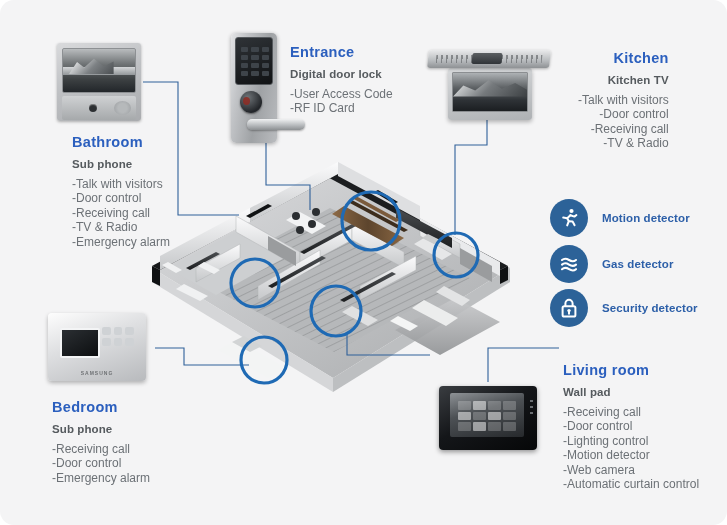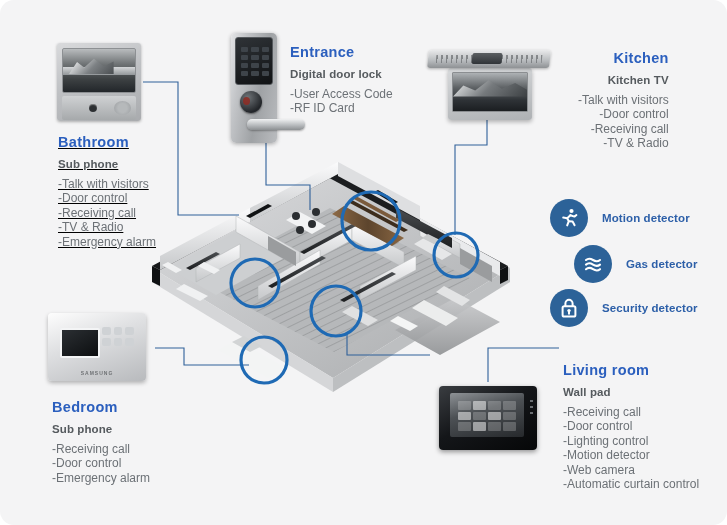--- a/index.html
+++ b/index.html
@@ -390,21 +390,21 @@
           <i></i>
             <i class="on"></i>
             <i></i>
             <i></i>
         </div>
       </div>
       <span class="wp-dots"></span>
     </div>
   </div>
 
-  <div class="block" style="left:58px;top:134px;text-decoration:underline;">
+  <div class="block" style="left:72px;top:134px;">
     <p class="room-title">Bathroom</p>
     <p class="dev-name">Sub phone</p>
     <ul class="feat">
       <li>-Talk with visitors</li>
       <li>-Door control</li>
       <li>-Receiving call</li>
       <li>-TV &amp; Radio</li>
       <li>-Emergency alarm</li>
     </ul>
   </div>
@@ -458,21 +458,21 @@
         <circle cx="14.5" cy="5" r="2.1" fill="#ffffff" stroke="none"></circle>
         <path d="M13.4 9.2 L10.2 12.2 L11.8 15.2 L10.2 19.4"></path>
         <path d="M11.8 15.2 L15.6 15.6 L17.6 19.2"></path>
         <path d="M13.4 9.2 L17.4 10.6 L19.4 9"></path>
         <path d="M10.2 12.2 L6.2 11.6"></path>
       </svg>
     </span>
     <span class="legend-label">Motion detector</span>
   </div>
 
-  <div class="legend-row" style="left:574px;top:245px;">
+  <div class="legend-row" style="left:550px;top:245px;">
     <span class="legend-circle">
       <svg width="24" height="24" viewBox="0 0 24 24" fill="none" stroke="#ffffff" stroke-width="2.1" stroke-linecap="round">
         <path d="M5 8 Q8 5.4 12 8 Q16 10.6 19 8"></path>
         <path d="M5 12.6 Q8 10 12 12.6 Q16 15.2 19 12.6"></path>
         <path d="M5 17.2 Q8 14.6 12 17.2 Q16 19.8 19 17.2"></path>
       </svg>
     </span>
     <span class="legend-label">Gas detector</span>
   </div>
 

